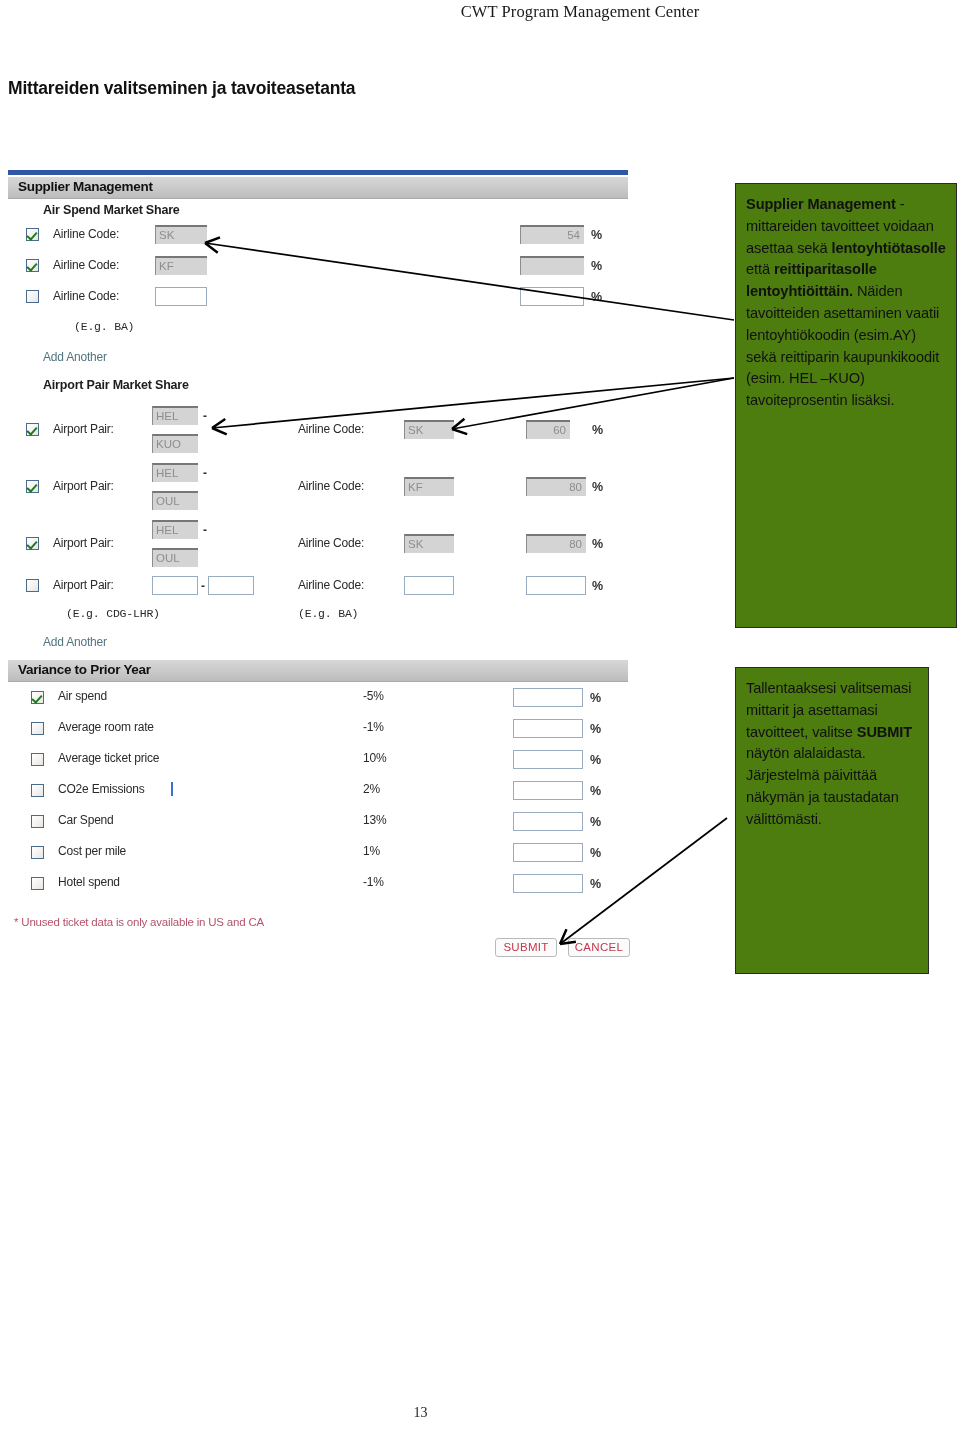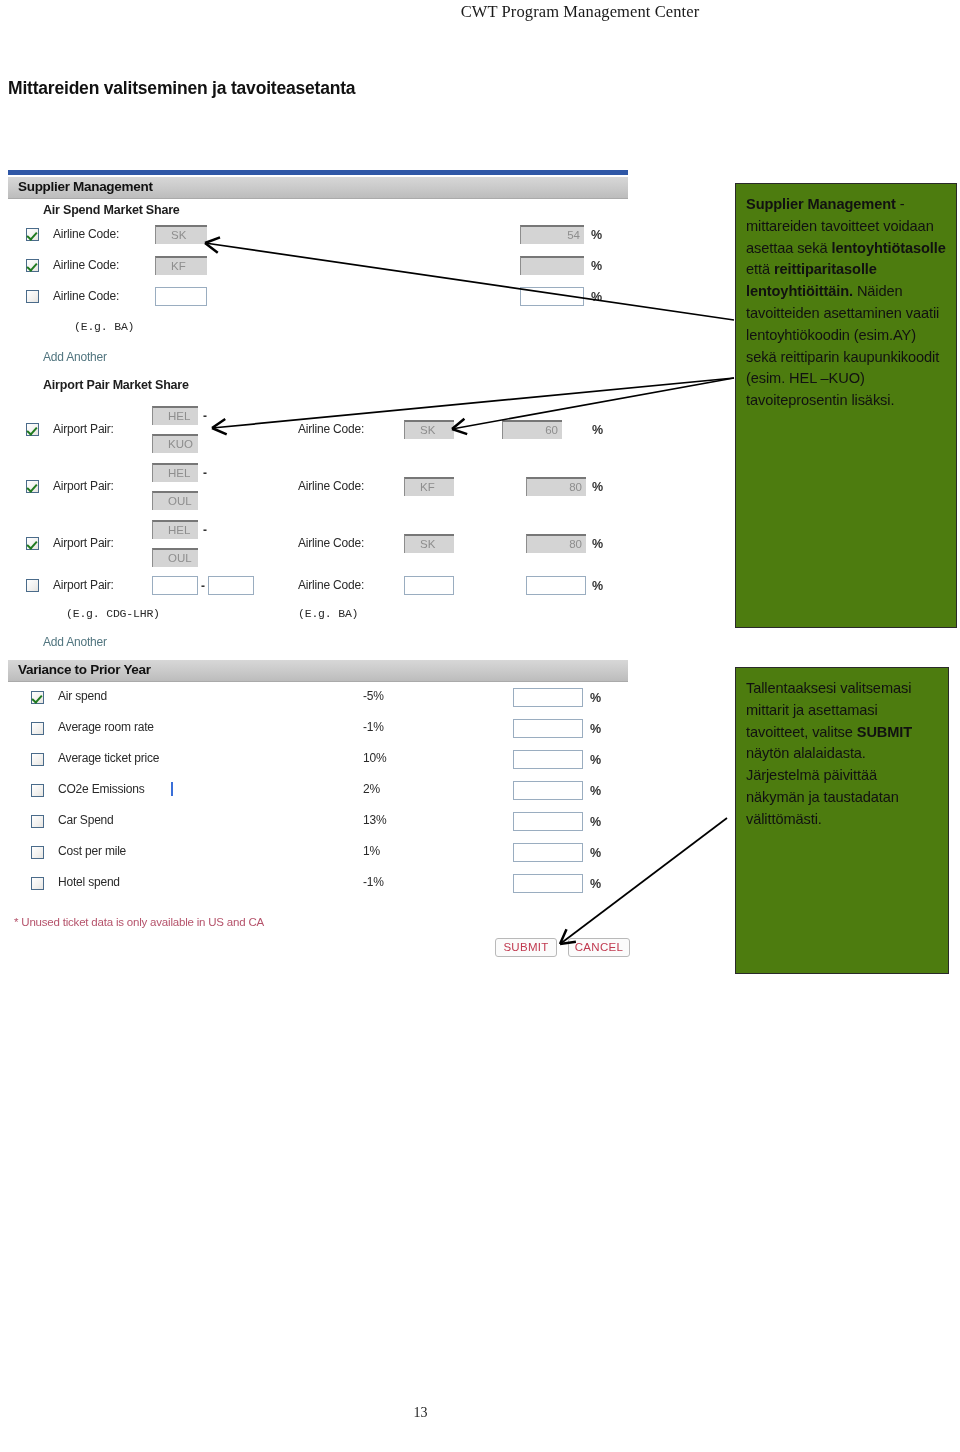--- a/index.html
+++ b/index.html
@@ -152,21 +152,21 @@
   
   .fld {
     position: absolute;
     box-sizing: border-box;
     height: 19px;
     border: 1px solid #9aadc0;
     background: #ffffff;
     font-size: 11.5px;
     color: #9a9a9a;
     line-height: 17px;
-    padding-left: 15px;
+    padding-left: 3px;
     overflow: hidden;
     white-space: nowrap;
   }
   .fld.ro {
     background: #d4d4d4;
     border: none;
     border-top: 2px solid #777;
     border-left: 1px solid #8d8d8d;
     color: #8e8e8e;
   }
@@ -204,21 +204,21 @@
     border: 1px solid #2a2a2a;
     background: #4d7c0f;
     font-size: 14.6px;
     line-height: 21.8px;
     color: #111;
     letter-spacing: -.1px;
     padding: 10px 9px 10px 10px;
   }
   .callout b { font-weight: bold; }
   #callout-1 { left: 735px; top: 183px; width: 222px; height: 445px; }
-  #callout-2 { left: 735px; top: 667px; width: 214px; height: 307px; }
+  #callout-2 { left: 735px; top: 667px; width: 194px; height: 307px; }
 
   
   .arrows {
     position: absolute;
     left: 0; top: 0;
     width: 960px; height: 1452px;
     pointer-events: none;
   }
 </style>
 </head>
@@ -261,21 +261,21 @@
 
   <div class="subhead" style="left:35px; top:208px;">Airport Pair Market Share</div>
 
   <div class="cb checked" style="left:18px; top:253px;"></div>
   <div class="rowlabel" style="left:45px; top:252px;">Airport Pair:</div>
   <div class="fld ro" style="left:144px; top:236px; width:46px;">HEL</div>
   <span class="dash" style="left:195px; top:239px;">-</span>
   <div class="fld ro" style="left:144px; top:264px; width:46px;">KUO</div>
   <div class="rowlabel" style="left:290px; top:252px;">Airline Code:</div>
   <div class="fld ro" style="left:396px; top:250px; width:50px;">SK</div>
-  <div class="fld ro num" style="left:494px; top:250px; width:60px;">60</div>
+  <div class="fld ro num" style="left:518px; top:250px; width:44px;">60</div>
   <div class="pct-sign" style="left:584px; top:253px;">%</div>
 
   <div class="cb checked" style="left:18px; top:310px;"></div>
   <div class="rowlabel" style="left:45px; top:309px;">Airport Pair:</div>
   <div class="fld ro" style="left:144px; top:293px; width:46px;">HEL</div>
   <span class="dash" style="left:195px; top:296px;">-</span>
   <div class="fld ro" style="left:144px; top:321px; width:46px;">OUL</div>
   <div class="rowlabel" style="left:290px; top:309px;">Airline Code:</div>
   <div class="fld ro" style="left:396px; top:307px; width:50px;">KF</div>
   <div class="fld ro num" style="left:518px; top:307px; width:60px;">80</div>

